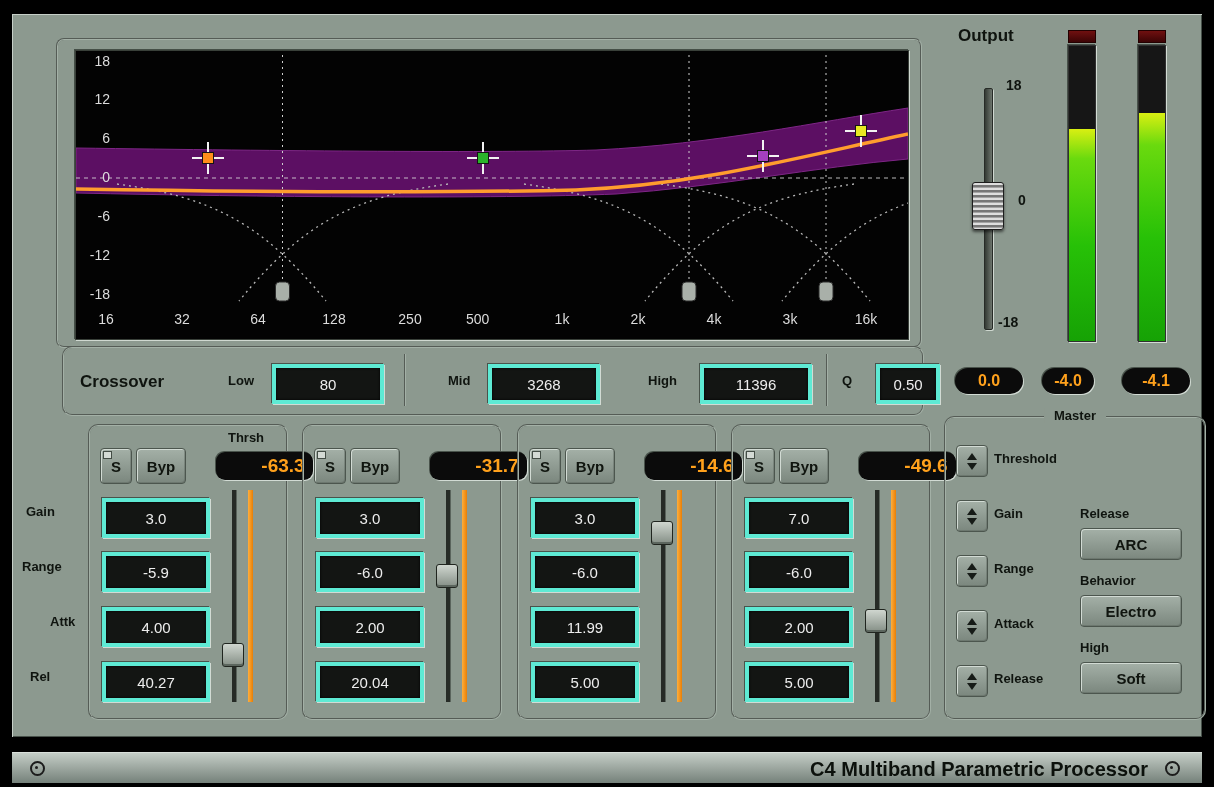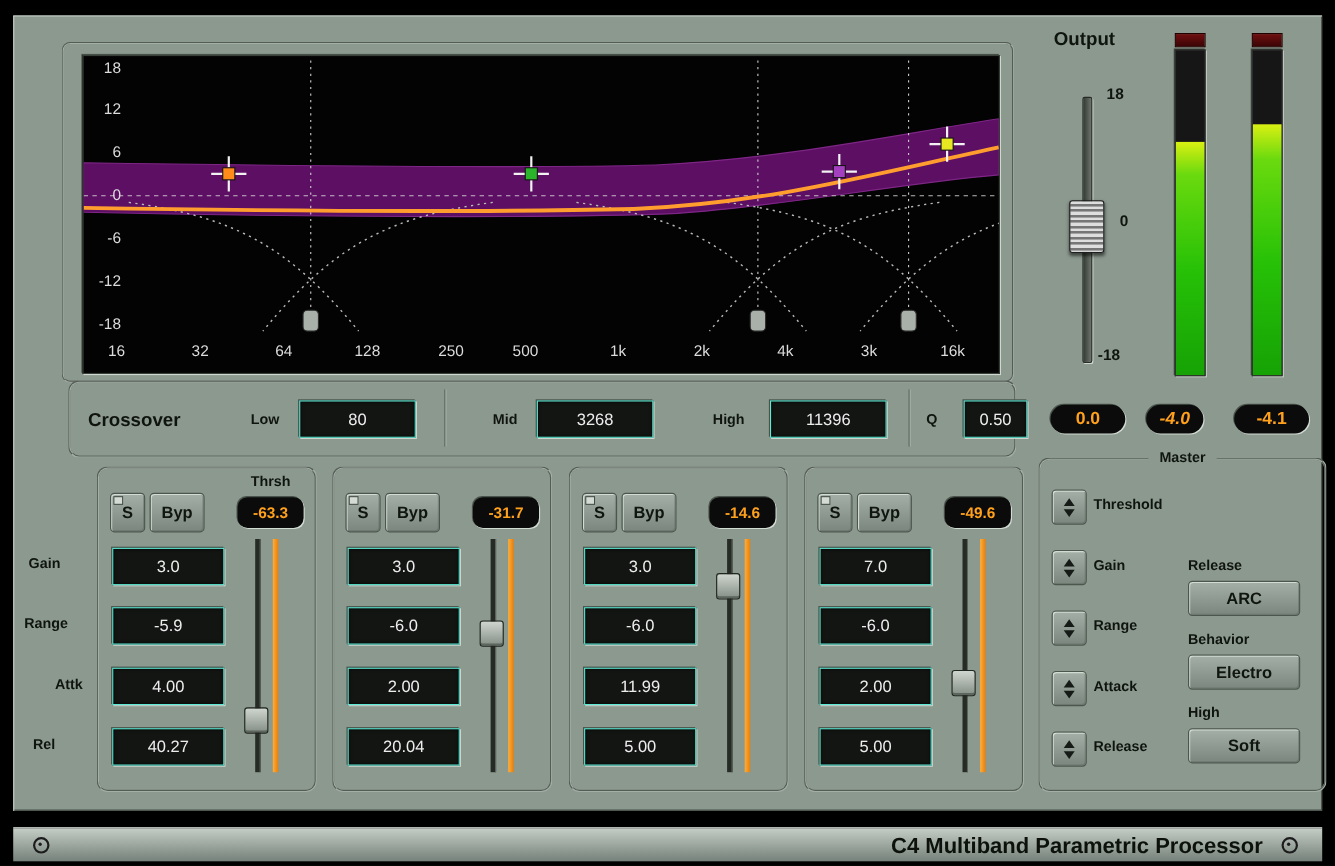--- a/index.html
+++ b/index.html
@@ -11,25 +11,25 @@
   .groove{border:2px groove #a3b0a6;border-radius:10px;}
   .lbl{color:#0f140f;font-weight:bold;font-size:13px;white-space:nowrap;}
   .biglbl{color:#0f140f;font-weight:bold;font-size:17px;white-space:nowrap;}
   .plot{background:#030303;border:1px solid #394039;
         box-shadow:-1px -1px 0 #454f47, 1px 1px 0 #cfd8d0;}
   .tick{position:absolute;color:#dcdcdc;font-size:14px;}
   .btn{background:linear-gradient(#a4b0a7,#7b877e);border:1px solid #4c564e;border-radius:4px;
        box-shadow:inset 1px 1px 0 #d2dbd4, inset -1px -1px 0 #55605763;
        color:#10150f;font-weight:bold;font-size:15px;display:flex;align-items:center;justify-content:center;cursor:pointer;}
   .field{background:#131513;color:#ededed;font-size:15px;display:flex;align-items:center;justify-content:center;
-         border:1px solid #5eead4;box-shadow:-1px -1px 0 #49534b, 1px 1px 0 #d2dbd4, inset 0 0 3px #000;}
+         border:4px solid #5eead4;box-shadow:-1px -1px 0 #49534b, 1px 1px 0 #d2dbd4, inset 0 0 3px #000;}
   .pill{background:#0b0b0b;border-radius:13px;color:#ffa11c;font-weight:bold;font-size:16px;
         display:flex;align-items:center;justify-content:center;
         box-shadow:-1px -1px 0 #49534b, 1px 1px 0 #d2dbd4;}
-  .threshpill{border-radius:9px;font-size:14px;}
+  .threshpill{border-radius:9px;font-size:19px;padding-left:37px;}
   .meter{background:#161616;border:1px solid #303030;box-shadow:-1px -1px 0 #49534b, 1px 1px 0 #d2dbd4;}
   .meterfill{position:absolute;left:0;bottom:0;width:100%;
              background:linear-gradient(#d9ef12,#6ada0e 14%,#27c107 55%,#16a205);}
   .redcap{background:linear-gradient(#701010,#3c0405);border:1px solid #200;}
   .ftrack{background:linear-gradient(90deg,#343a34,#6d756d);border:1px solid #272b27;border-radius:2px;
           box-shadow:1px 1px 0 #cfd8d0;}
   .fknob{background:repeating-linear-gradient(180deg,#dedede 0 2px,#767676 2px 4px,#a3a3a3 4px 5px);
          border:1px solid #1d1d1d;border-radius:3px;box-shadow:0 2px 3px rgba(0,0,0,.55);cursor:grab;}
   .bandbox{position:absolute;top:410px;width:196px;height:292px;border:2px groove #a3b0a6;border-radius:10px;}
   .slidertrack{background:#262b26;border-right:1px solid #5a645c;}
@@ -134,21 +134,21 @@
     <div class="abs redcap" style="left:1056px;top:16px;width:26px;height:11px;"></div>
     <div class="abs meter" style="left:1056px;top:31px;width:26px;height:295px;">
       <div class="meterfill" style="height:212px;"></div>
     </div>
     <div class="abs redcap" style="left:1126px;top:16px;width:26px;height:11px;"></div>
     <div class="abs meter" style="left:1126px;top:31px;width:26px;height:295px;">
       <div class="meterfill" style="height:228px;"></div>
     </div>
 
     <div class="abs pill" style="left:943px;top:354px;width:68px;height:26px;">0.0</div>
-    <div class="abs pill" style="left:1030px;top:354px;width:52px;height:26px;font-style:italic;">-4.0</div>
+    <div class="abs pill" style="left:1030px;top:354px;width:52px;height:26px;">-4.0</div>
     <div class="abs pill" style="left:1110px;top:354px;width:68px;height:26px;">-4.1</div>
 
     <div class="abs groove" style="left:50px;top:332px;width:858px;height:66px;">
       <div class="vdiv" style="left:340px;top:6px;height:52px;"></div>
       <div class="vdiv" style="left:762px;top:6px;height:52px;"></div>
     </div>
     <span class="abs biglbl" style="left:68px;top:358px;">Crossover</span>
     <span class="abs lbl" style="left:216px;top:359px;">Low</span>
     <div class="abs field" style="left:260px;top:350px;width:104px;height:32px;">80</div>
     <span class="abs lbl" style="left:436px;top:359px;">Mid</span>

